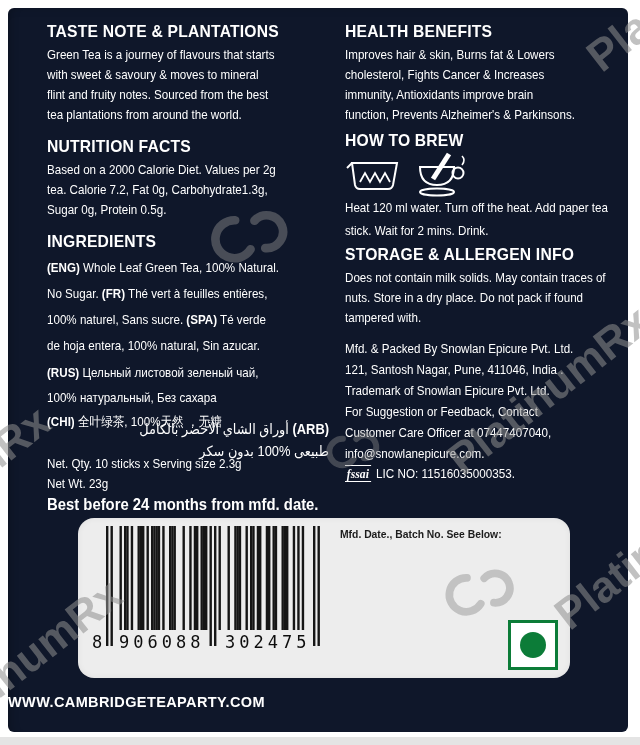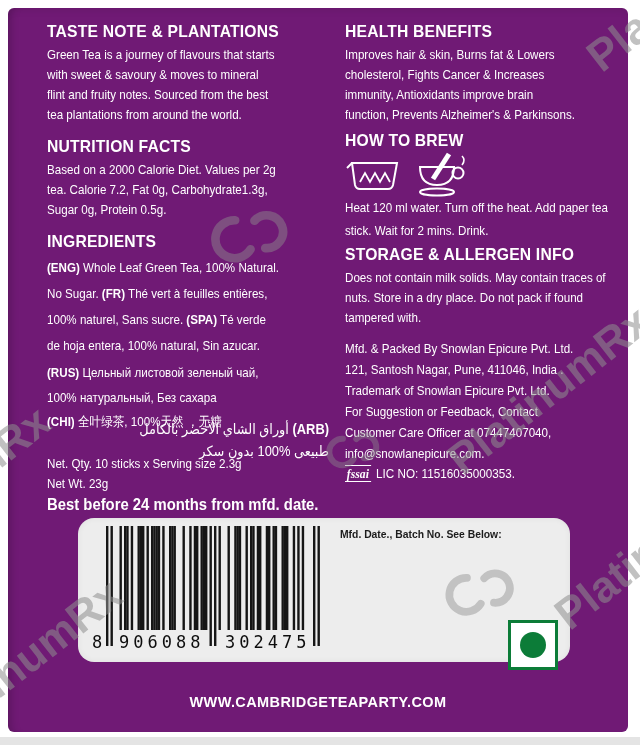--- a/index.html
+++ b/index.html
@@ -1,44 +1,44 @@
 <!DOCTYPE html>
 <html><head>
 <meta charset="utf-8">
 <style>
   html,body{margin:0;padding:0;background:#fdfdfd;}
   #canvas{position:relative;width:640px;height:745px;background:#ffffff;overflow:hidden;
           font-family:"Liberation Sans","DejaVu Sans",sans-serif;}
-  .panel{position:absolute;left:8px;top:8px;width:620px;height:724px;background:#701a75;
+  .panel{position:absolute;left:8px;top:8px;width:620px;height:724px;background:#0f172a;
          border-radius:6px;box-shadow:inset 10px 0 9px -7px rgba(0,0,0,.18), inset 0 8px 8px -6px rgba(0,0,0,.08);}
   .blk{position:absolute;color:#fff;}
   .h{font-weight:bold;font-size:16.5px;letter-spacing:.2px;transform:scaleX(.95);transform-origin:0 0;white-space:nowrap;}
   .p{font-size:13.2px;line-height:20px;white-space:pre-line;transform:scaleX(.88);transform-origin:0 0;width:310px;}
   .ing{font-size:13.2px;transform:scaleX(.88);transform-origin:0 0;width:320px;}
   .ing .ln{line-height:26px;white-space:nowrap;}
   .ing .ln2{line-height:25px;}
   .b{font-weight:bold;}
   .arb{direction:rtl;text-align:right;font-size:14px;transform:scaleX(.92);transform-origin:100% 0;width:282px;}
   .arb .ln{line-height:22px;}
   .arb .ind{margin-left:58px;}
   .bold-big{font-weight:bold;font-size:16.5px;transform:scaleX(.9);transform-origin:0 0;white-space:nowrap;}
   .brew-icon{position:absolute;}
   .fssai-row{font-size:13px;white-space:nowrap;transform:scaleX(.9);transform-origin:0 0;}
   .fssai{font-style:italic;font-weight:bold;border-top:1.5px solid #fff;border-bottom:1.5px solid #fff;padding:0 2px;margin-right:6px;font-family:"Liberation Serif","DejaVu Serif",serif;}
-  .whitebox{position:absolute;left:70px;top:510px;width:492px;height:144px;background:#ededed;border-radius:16px;box-shadow:inset 0 0 6px rgba(0,0,0,.06);}
+  .whitebox{position:absolute;left:70px;top:510px;width:492px;height:160px;background:#ededed;border-radius:16px;box-shadow:inset 0 0 6px rgba(0,0,0,.06);}
   .mfd-note{position:absolute;left:262px;top:10px;font-size:11.5px;font-weight:bold;color:#1c1c1c;
             transform:scaleX(.9);transform-origin:0 0;white-space:nowrap;}
   .barcode{position:absolute;left:14px;top:8px;width:232px;height:148px;}
   .bc-digits{position:absolute;left:0;top:106px;width:232px;height:24px;color:#0d0d0d;
              font-family:"DejaVu Sans Mono",monospace;font-size:17px;font-weight:500;}
   .bc-digits span{position:absolute;top:0;}
   .veg{position:absolute;left:430px;top:102px;width:44px;height:44px;background:#fff;border:3.5px solid #0c7c38;
        display:flex;align-items:center;justify-content:center;}
   .veg-dot{width:26px;height:26px;border-radius:50%;background:#0c7c38;}
-  .footer{position:absolute;left:0;top:686px;width:620px;text-align:center;color:#fff;font-weight:bold;
+  .footer{position:absolute;left:0;top:686px;width:620px;text-align:left;color:#fff;font-weight:bold;
           font-size:14.5px;letter-spacing:.4px;}
   .bottom-strip{position:absolute;left:0;top:737px;width:640px;height:8px;background:#e4e4e4;}
   .wm{position:absolute;color:#8f8f8f;opacity:.55;font-weight:bold;font-size:44px;white-space:nowrap;
       transform-origin:0 0;pointer-events:none;z-index:5;}
   .wm-logo{position:absolute;opacity:.45;pointer-events:none;z-index:5;}
 </style>
 </head>
 <body>
 
 <div id="canvas">

